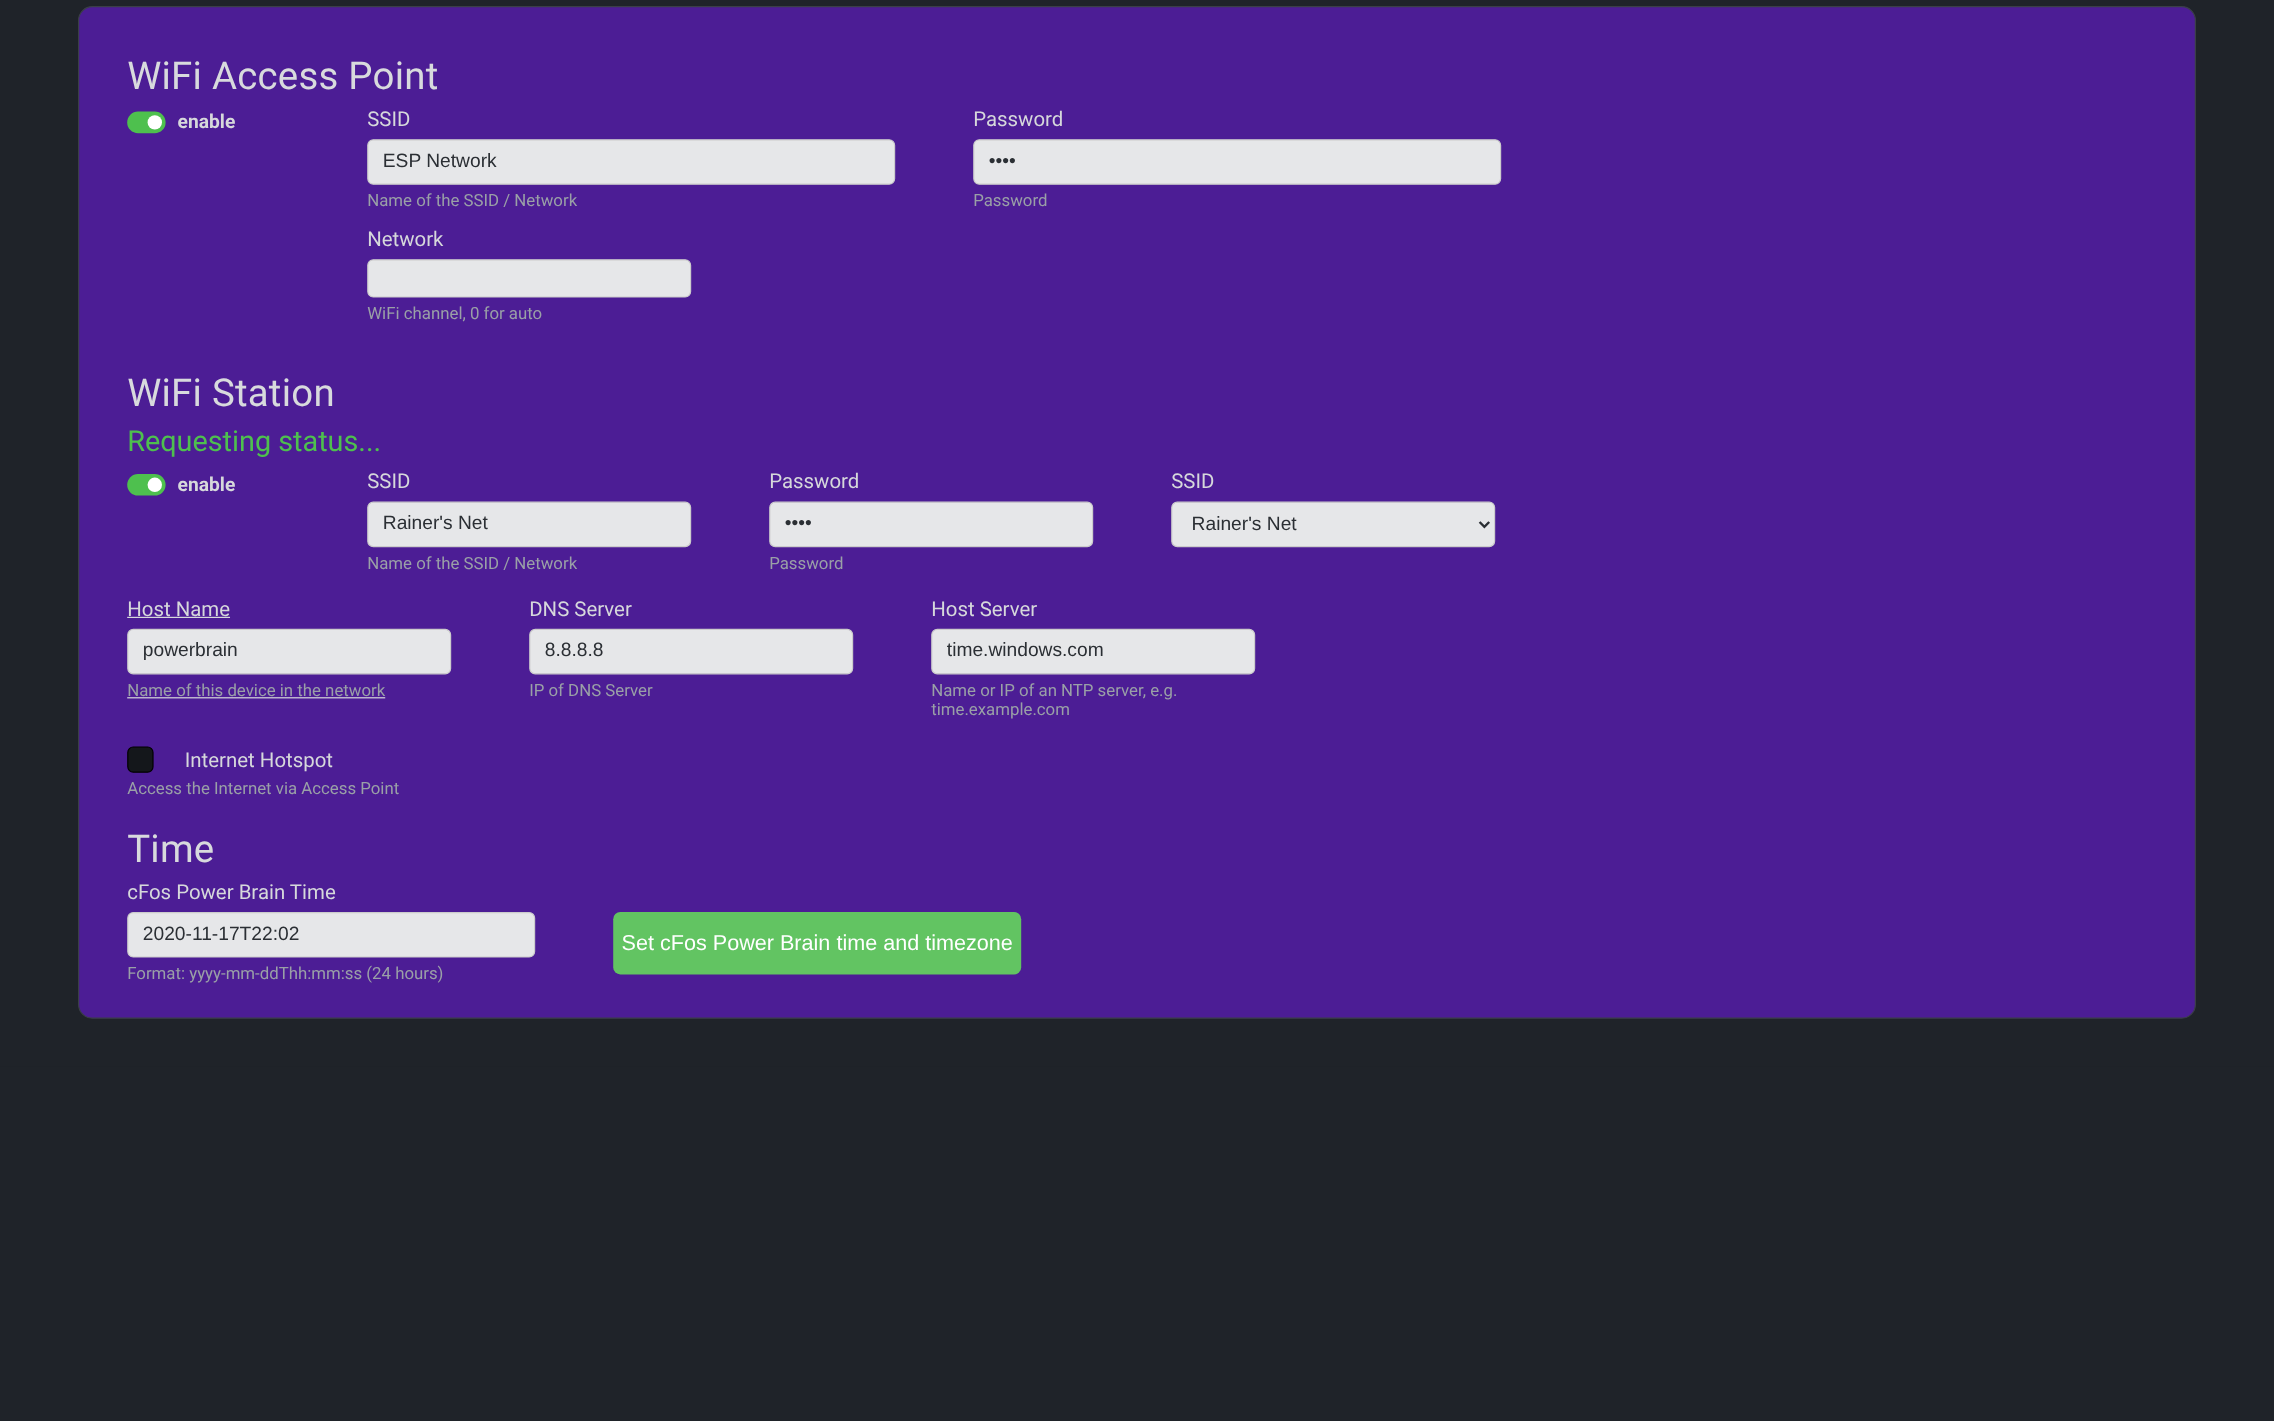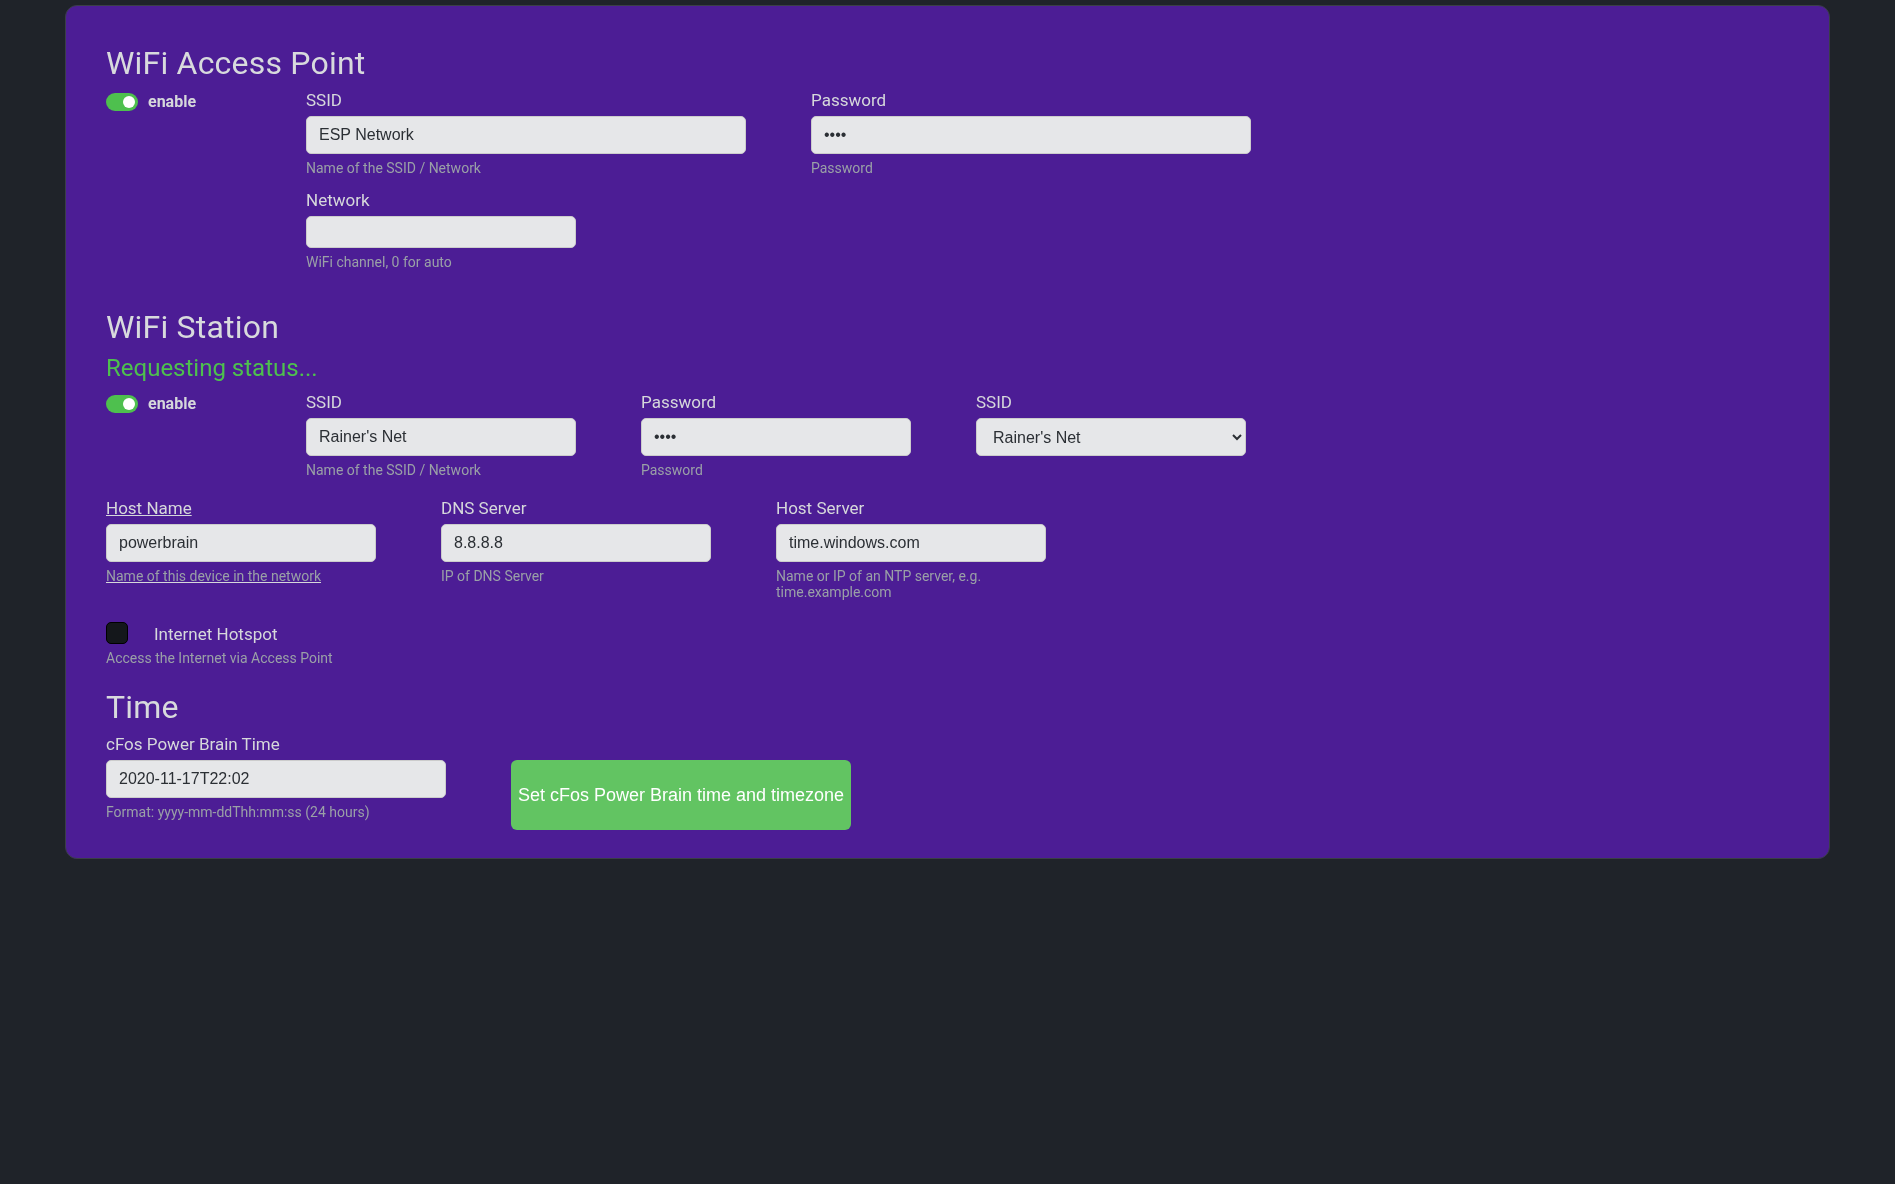--- a/index.html
+++ b/index.html
@@ -107,21 +107,21 @@
     background: #14171b;
     border: 1px solid #000;
     border-radius: 5px;
     cursor: pointer;
     flex-shrink: 0;
   }
   .chk-label { font-size: 17px; color: #d6d8db; }
   
   .btn-green {
     width: 100%;
-    height: 70px;
+    height: 52px;
     background: #62c462;
     color: #fff;
     border: none;
     border-radius: 6px;
     font-size: 18px;
     font-weight: 400;
     cursor: pointer;
   }
   .block-space { height: 20px; }
 </style>

